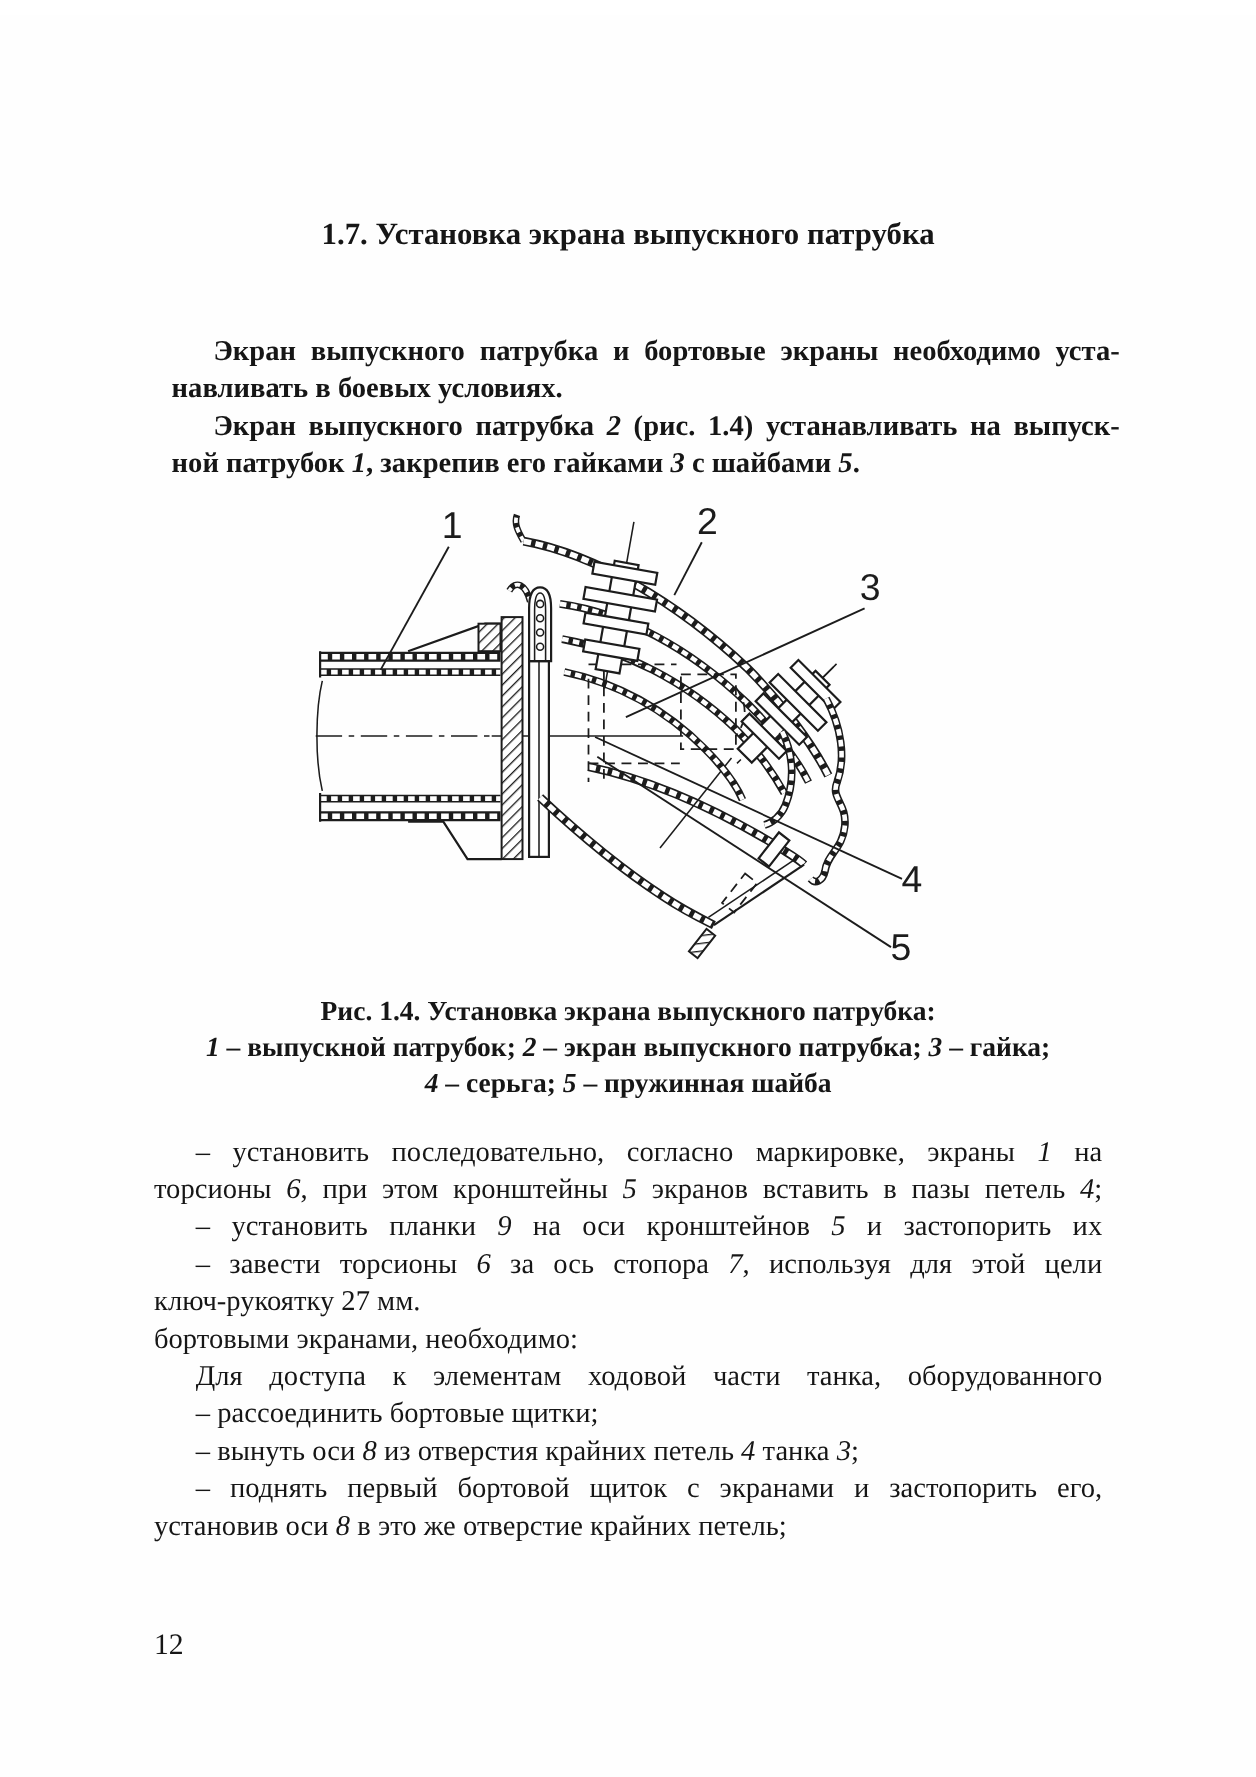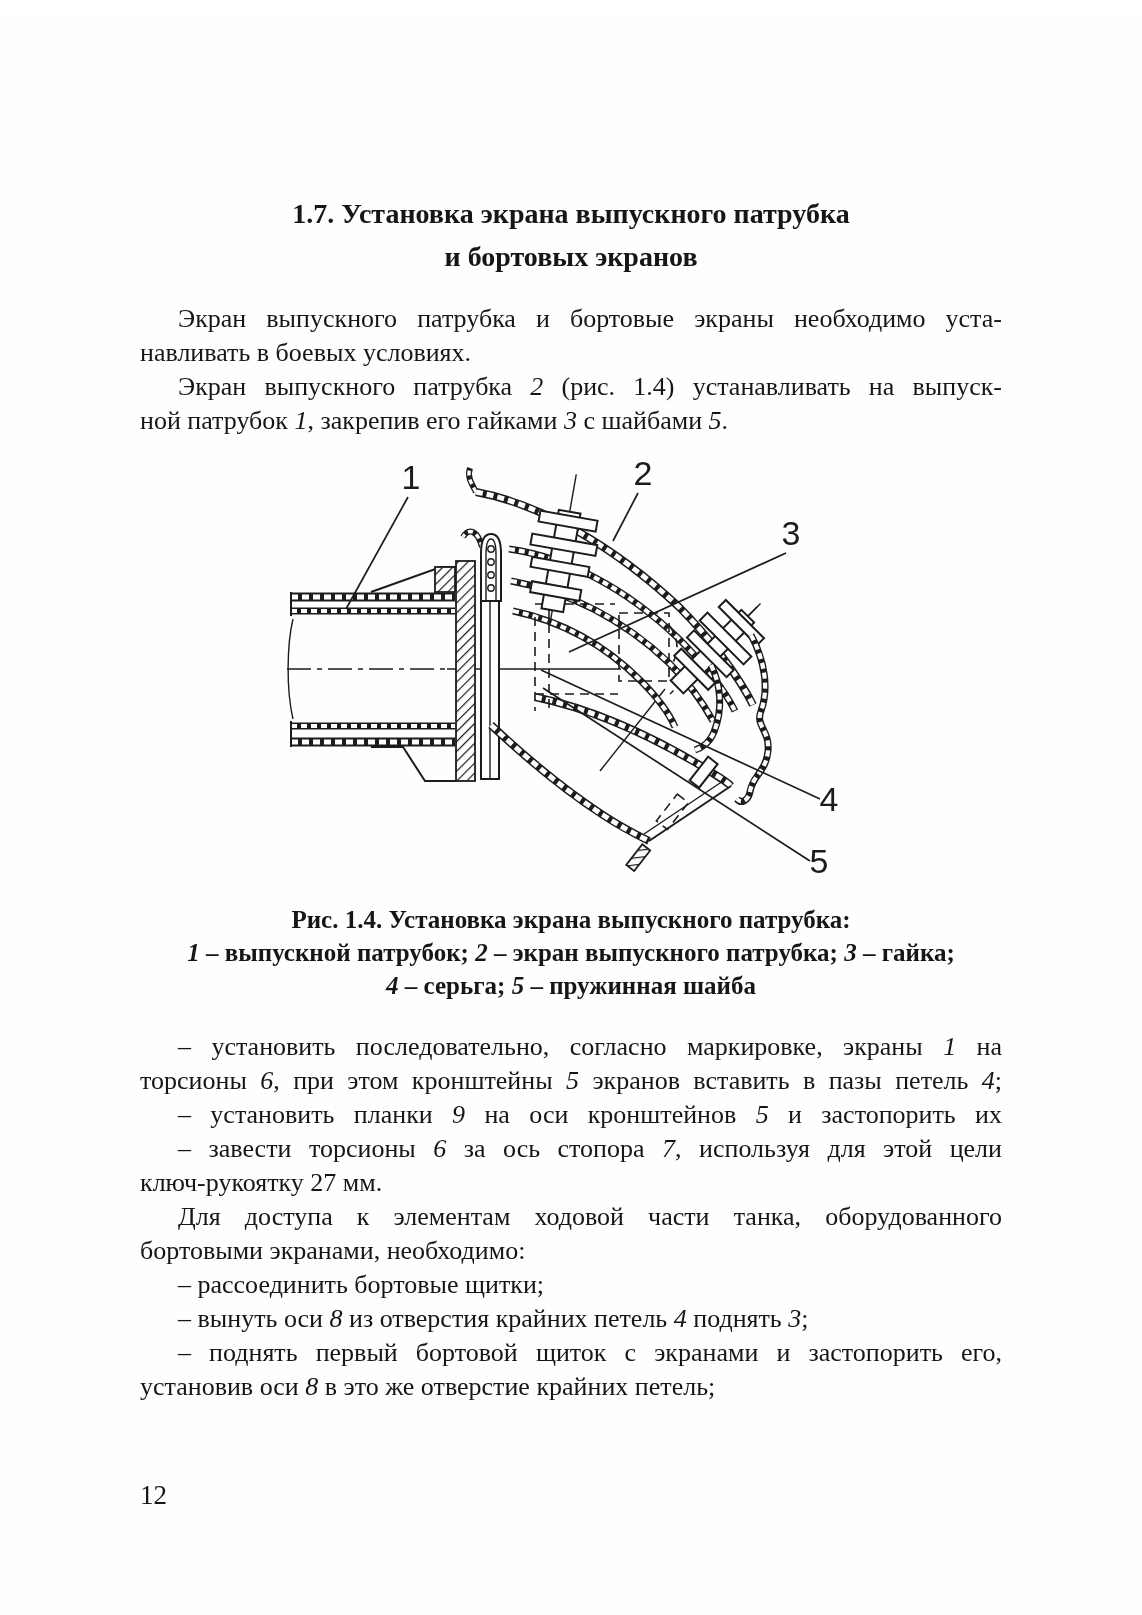--- a/index.html
+++ b/index.html
@@ -7,21 +7,21 @@
     width:1142px;height:1615px;background:#ffffff;
     font-family:"Liberation Serif", serif;color:#161616;
     -webkit-font-smoothing:antialiased;
   }
   .page{position:relative;width:1142px;height:1615px;background:#fefefe;overflow:hidden;margin-top:14px;}
   .title{
     position:absolute;top:178px;left:0;width:1142px;
     text-align:center;font-weight:bold;font-size:28px;line-height:43px;
   }
   .tb{position:absolute;font-size:26px;line-height:34px;}
-  .intro{top:288px;left:140px;width:862px;}
+  .intro{top:288px;left:156px;width:862px;font-weight:bold;}
   .caption{top:889px;left:140px;width:862px;font-size:25px;line-height:33px;font-weight:bold;}
   .caption .line{height:33px;text-align:center;}
   .body2{top:1016px;left:140px;width:862px;}
   .line{height:34px;overflow:hidden;text-align:left;white-space:normal;}
   .line.fill{text-align:justify;text-align-last:justify;word-spacing:-1.5px;}
   .line.ind{padding-left:38px;}
   .it{font-style:italic;}
   .bd{font-weight:bold;}
   .pagenum{position:absolute;top:1466px;left:140px;font-size:27px;text-align:right;}
   figure.fig{position:absolute;top:435px;left:283px;margin:0;width:582px;height:442px;}
@@ -42,21 +42,20 @@
   .leader{stroke:#1c1c1c;stroke-width:1.7;fill:none;}
   .figlabel{font-family:"Liberation Sans", sans-serif;font-size:34px;fill:#1c1c1c;}
 </style>
 </head>
 <body>
 
 <div class="page">
 
   <div class="title">
     <div>1.7. Установка экрана выпускного патрубка</div>
-    <div>и бортовых экранов</div>
   </div>
 
   <div class="tb intro">
       <div class="line fill ind"><span>Экран выпускного патрубка и бортовые экраны необходимо уста-</span></div>
       <div class="line"><span>навливать в боевых условиях.</span></div>
       <div class="line fill ind"><span>Экран выпускного патрубка </span><span class="it">2</span><span> (рис. 1.4) устанавливать на выпуск-</span></div>
       <div class="line"><span>ной патрубок </span><span class="it">1</span><span>, закрепив его гайками </span><span class="it">3</span><span> с шайбами </span><span class="it">5</span><span>.</span></div>
     </div>
 
   <figure class="fig">
@@ -198,23 +197,23 @@
       <div class="line"><span class="it">1</span><span> – выпускной патрубок; </span><span class="it">2</span><span> – экран выпускного патрубка; </span><span class="it">3</span><span> – гайка;</span></div>
       <div class="line"><span class="it">4</span><span> – серьга; </span><span class="it">5</span><span> – пружинная шайба</span></div>
     </div>
 
   <div class="tb body2">
       <div class="line fill ind"><span>– установить последовательно, согласно маркировке, экраны </span><span class="it">1</span><span> на</span></div>
       <div class="line fill"><span>торсионы </span><span class="it">6</span><span>, при этом кронштейны </span><span class="it">5</span><span> экранов вставить в пазы петель </span><span class="it">4</span><span>;</span></div>
       <div class="line fill ind"><span>– установить планки </span><span class="it">9</span><span> на оси кронштейнов </span><span class="it">5</span><span> и застопорить их</span></div>
       <div class="line fill ind"><span>– завести торсионы </span><span class="it">6</span><span> за ось стопора </span><span class="it">7</span><span>, используя для этой цели</span></div>
       <div class="line"><span>ключ-рукоятку 27 мм.</span></div>
+      <div class="line"><span>бортовыми экранами, необходимо:</span></div>
       <div class="line fill ind"><span>Для доступа к элементам ходовой части танка, оборудованного</span></div>
-      <div class="line"><span>бортовыми экранами, необходимо:</span></div>
       <div class="line ind"><span>– рассоединить бортовые щитки;</span></div>
-      <div class="line ind"><span>– вынуть оси </span><span class="it">8</span><span> из отверстия крайних петель </span><span class="it">4</span><span> поднять </span><span class="it">3</span><span>;</span></div>
+      <div class="line ind"><span>– вынуть оси </span><span class="it">8</span><span> из отверстия крайних петель </span><span class="it">4</span><span> танка </span><span class="it">3</span><span>;</span></div>
       <div class="line fill ind"><span>– поднять первый бортовой щиток с экранами и застопорить его,</span></div>
       <div class="line"><span>установив оси </span><span class="it">8</span><span> в это же отверстие крайних петель;</span></div>
     </div>
 
   <div class="pagenum">12</div>
 
 </div>
 
 </body></html>

